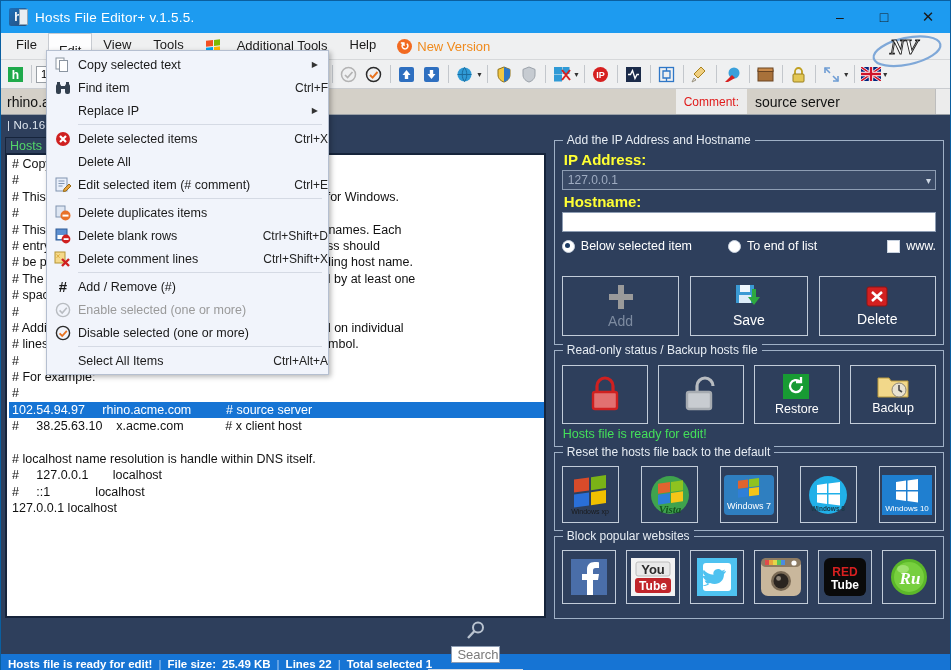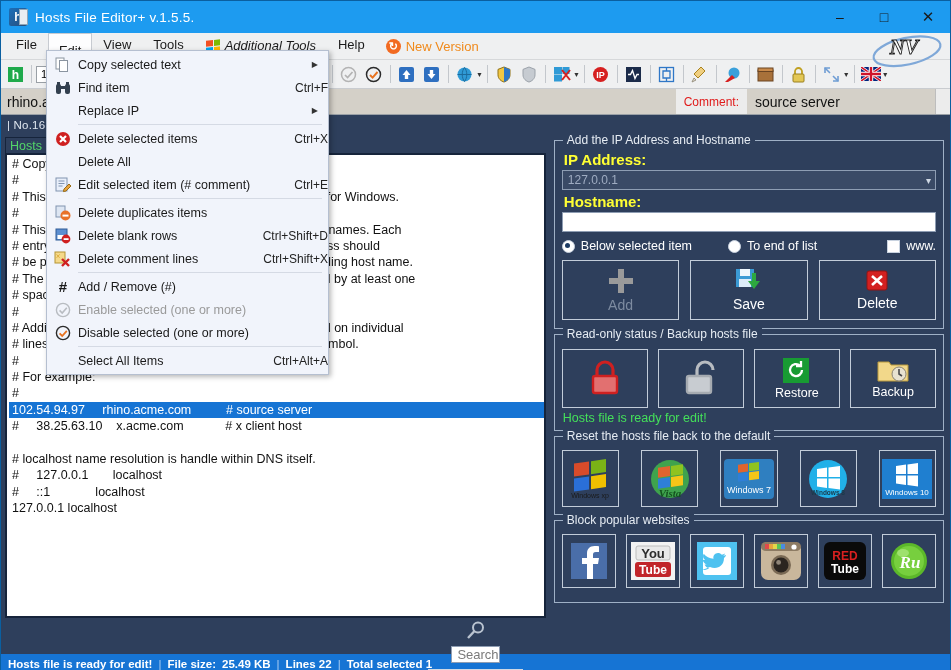--- a/index.html
+++ b/index.html
@@ -19,21 +19,21 @@
   .title-icon .pg{position:absolute;right:-1px;top:1px;width:7px;height:14px;background:#e8edf2;border:1px solid #8fa6b8;}
   .title-text{font-size:13.5px;color:#fff;letter-spacing:.2px;}
   .win-btns{margin-left:auto;display:flex;height:32px;}
   .win-btn{width:44px;height:32px;display:flex;align-items:center;justify-content:center;color:#1a1a1a;font-size:14px;}
   .win-btn.close{font-size:15px;}
 
   
   .menubar{height:26px;background:#eff0f1;display:flex;padding-left:4px;border-bottom:1px solid #d6d8da;position:relative;}
   .menu-item{font-size:13px;color:#1a1a1a;padding:4px 11px;line-height:16px;}
   .menu-item.open{background:#fdfdfe;border:1px solid #c7cbd1;border-bottom:1px solid #fdfdfe;padding:9px 10px;position:relative;z-index:60;}
-  .menu-item.addtools{display:flex;align-items:center;gap:5px;font-style:italic;}
+  .menu-item.addtools{display:flex;align-items:center;gap:17px;}
   .win-flag{width:14px;height:13px;display:grid;grid-template-columns:1fr 1fr;grid-template-rows:1fr 1fr;gap:1px;transform:skewY(-7deg);}
   .win-flag i{display:block;}
   .wf1{background:#f25022}.wf2{background:#7fba00}.wf3{background:#00a4ef}.wf4{background:#ffb900}
   .newver{display:flex;align-items:center;gap:5px;margin-left:10px;}
   .newver .circ{width:15px;height:15px;border-radius:50%;background:#f26a21;display:flex;align-items:center;justify-content:center;color:#fff;font-size:11px;font-weight:bold;}
   .newver span{color:#f08a1c;font-size:13px;}
 
   
   .toolbar{height:28px;background:#eff0f1;display:flex;align-items:center;padding-left:2px;gap:1px;border-bottom:1px solid #c9ccd0;}
   .tb{width:24px;height:24px;display:flex;align-items:center;justify-content:center;font-size:13px;position:relative;}
@@ -75,21 +75,21 @@
   .combo .ar{font-size:10px;color:#cfd8e4;}
   .txtin{height:20px;background:#fff;border:1px solid #8e9db3;box-sizing:border-box;}
   .radiorow{display:flex;align-items:center;margin-top:7px;font-size:12.5px;color:#fff;}
   .radio{width:11px;height:11px;border-radius:50%;border:1px solid #c9d3e0;background:#fff;margin-right:6px;position:relative;flex:none;}
   .radio.on::after{content:"";position:absolute;left:2px;top:2px;width:5px;height:5px;border-radius:50%;background:#1b3a63;}
   .radio.solid{background:#fff;}
   .radiorow .sp1{margin-left:36px;}
   .cbox{width:11px;height:11px;background:#fff;border:1px solid #c9d3e0;margin-right:6px;flex:none;}
   .ww{margin-left:auto;display:flex;align-items:flex-end;}
 
-  .btnrow{display:flex;gap:11px;margin-top:7px;}
+  .btnrow{display:flex;gap:11px;margin-top:23px;}
   .bigbtn{flex:1;height:58px;border:1px solid #c2ccd9;display:flex;flex-direction:column;align-items:center;justify-content:center;gap:2px;color:#fff;font-size:14px;}
   .bigbtn.dis{color:#7d8ba0;}
 
   .iconrow{display:flex;gap:10px;margin-top:4px;}
   .iconbtn{flex:1;height:57px;border:1px solid #c2ccd9;display:flex;flex-direction:column;align-items:center;justify-content:center;gap:1px;color:#fff;font-size:12.5px;}
   .readystat{color:#44e05a;font-size:12.5px;margin-top:3px;margin-left:1px;}
 
   .osrow{display:flex;gap:22px;margin-top:3px;}
   .osbtn{flex:1;height:55px;border:1px solid #c2ccd9;display:flex;align-items:center;justify-content:center;overflow:hidden;}
 

